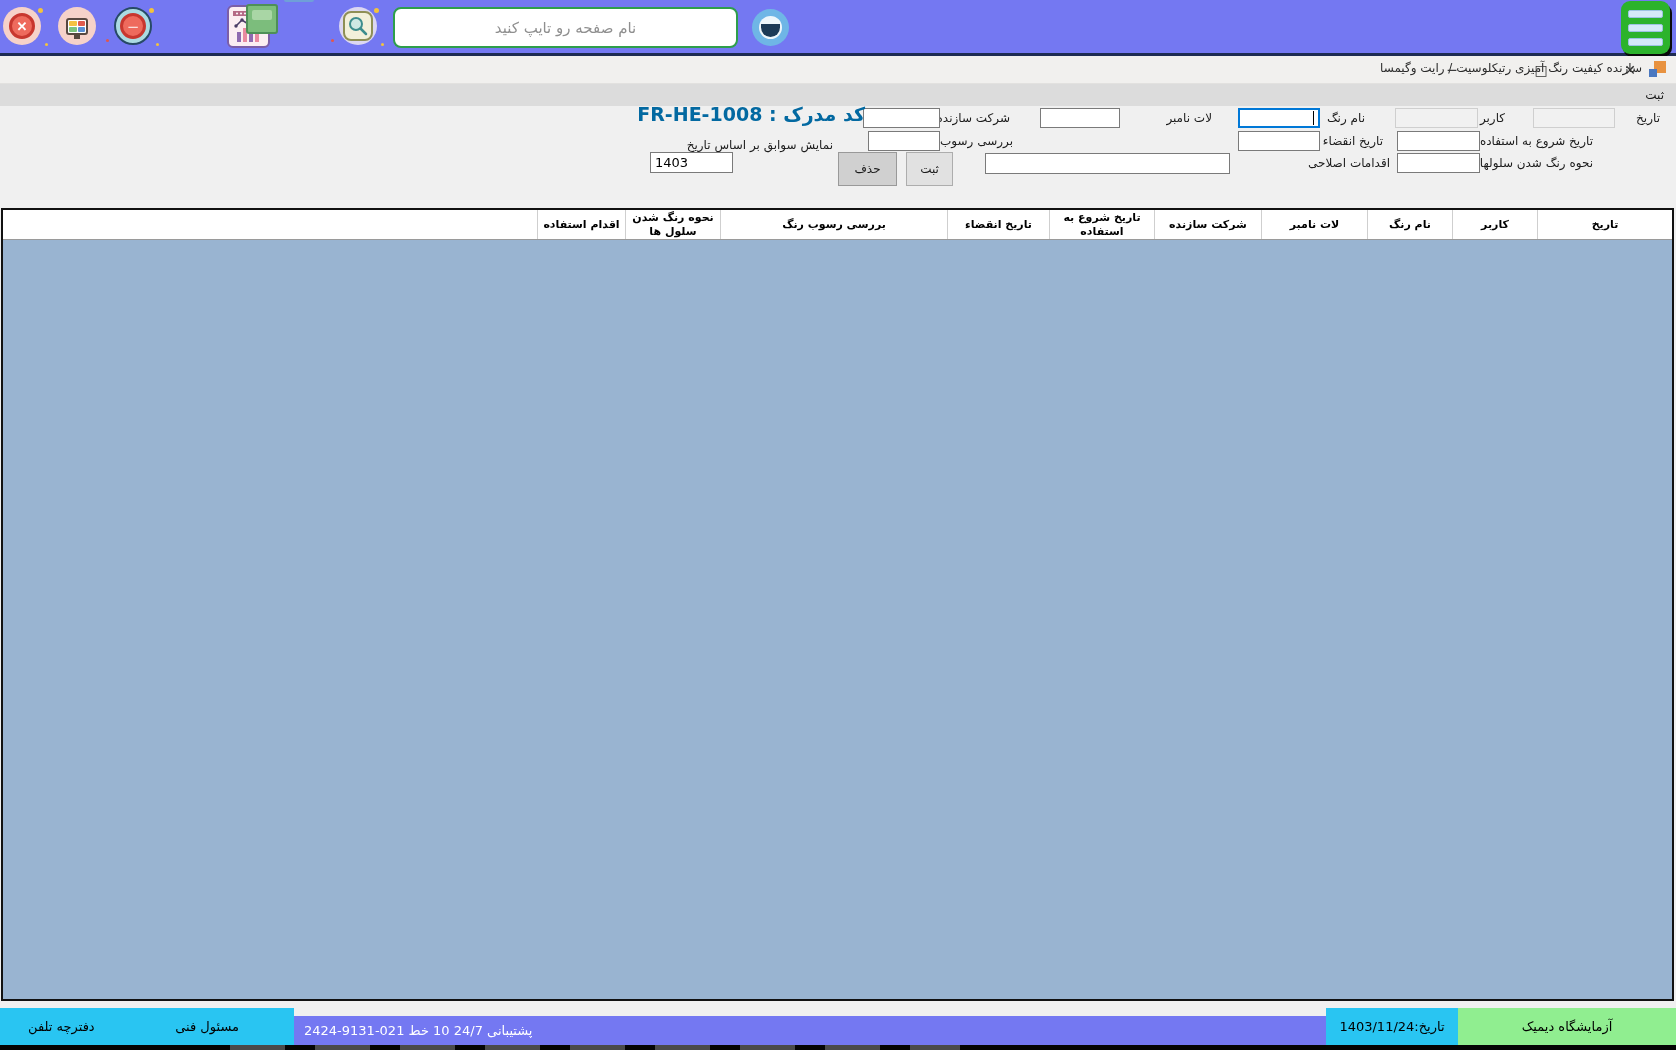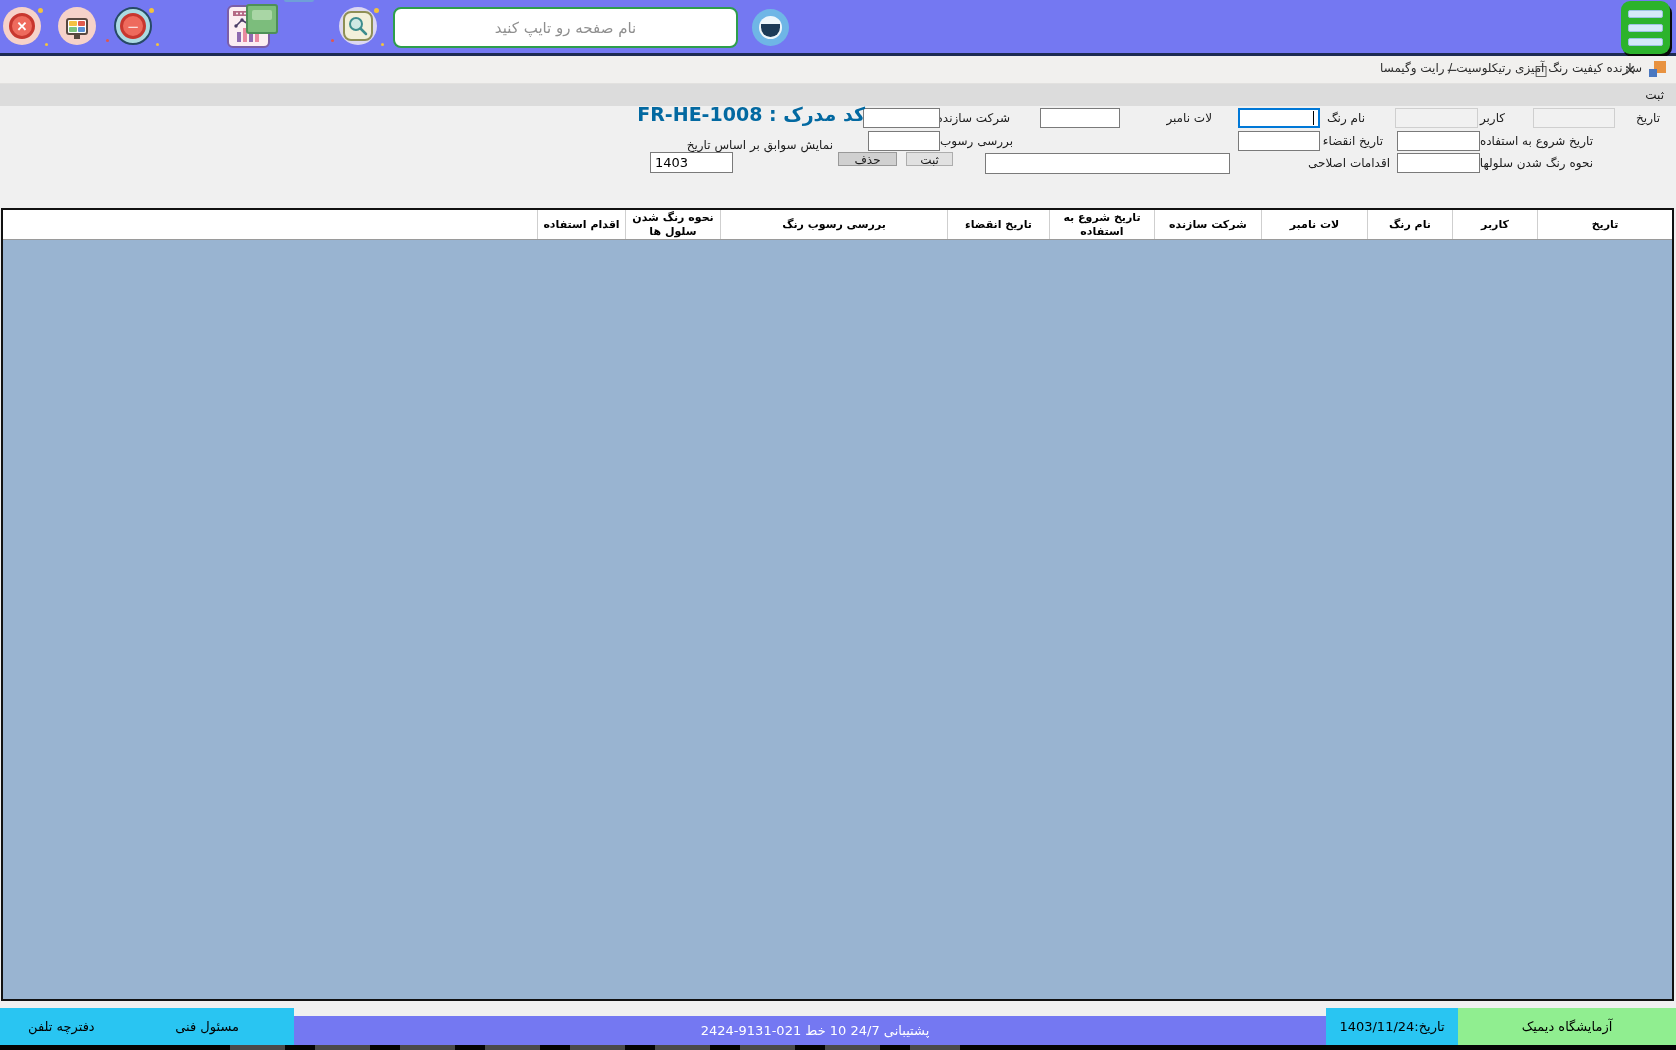--- a/index.html
+++ b/index.html
@@ -68,21 +68,21 @@
 
   
   .form { position:absolute; top:106px; left:0; width:1676px; height:80px; background:#f0f0f0; }
   .lbl { position:absolute; height:20px; line-height:20px; font-size:12px; color:#1c1c1c; white-space:nowrap; }
   .inp { position:absolute; height:20px; background:#fff; border:1px solid #7a7a7a; font-size:12px;
          padding:0 3px; font-family:"DejaVu Sans", sans-serif; outline:none; }
   .inp:disabled, .inp.ro { background:#f1f1f1; border:1px solid #cfcfcf; }
   .inp.focused { border:2px solid #0078d7; }
   .caret { position:absolute; width:1px; height:14px; background:#000; }
   .r1 { top:2px; } .r2 { top:25px; } .r3 { top:47px; }
-  .btn { position:absolute; height:14px; background:#e1e1e1; border:1px solid #adadad; font-size:12px;
+  .btn { position:absolute; height:34px; background:#e1e1e1; border:1px solid #adadad; font-size:12px;
          color:#1a1a1a; cursor:pointer; font-family:"DejaVu Sans", sans-serif; }
   .btn.alt { background:#d0d0d0; border:1px solid #999; }
   .doc-code { position:absolute; top:-3px; right:811px; font-size:19px; font-weight:bold; color:#0369a1; white-space:nowrap; }
   .hist-lbl { position:absolute; top:32px; right:843px; font-size:12px; color:#1c1c1c; white-space:nowrap; }
   .hist-inp { position:absolute; top:46px; left:650px; width:83px; height:21px; border:1px solid #7a7a7a;
               font-size:13px; text-align:left; padding:0 4px; direction:ltr; outline:none;
               font-family:"DejaVu Sans", sans-serif; }
 
   
   .table-region { position:absolute; top:208px; left:1px; width:1673px; height:793px;
@@ -94,21 +94,21 @@
   .th-fill { flex:1; border-left:none; }
   .tbody { flex:1; background:#99b4d1; }
 
   
   .gapstrip { position:absolute; top:1001px; left:0; width:1676px; height:7px; background:#f0f0f0; }
   .statusbar { position:absolute; top:1008px; left:0; width:1676px; height:37px; display:flex;
                flex-direction:row-reverse; direction:ltr; font-size:13px; }
   .seg { display:flex; align-items:center; }
   .seg-lab   { width:218px; background:#90ee90; color:#000; justify-content:center; direction:rtl; }
   .seg-date  { width:132px; background:#29c5f2; color:#000; justify-content:center; direction:rtl; }
-  .seg-support { flex:1; background:#7478f2; color:#fff; direction:rtl; justify-content:center; padding-left:10px;margin-top:8px; }
+  .seg-support { flex:1; background:#7478f2; color:#fff; direction:rtl; justify-content:flex-end; padding-left:10px;margin-top:8px; }
   .seg-support span { direction:rtl; unicode-bidi:plaintext; }
   .seg-right { width:294px; background:#29c5f2; color:#000; direction:rtl;
                justify-content:space-between; padding:0 55px 0 28px; }
   .seg-right .sb-item { cursor:pointer; }
 
   
   .taskstrip { position:absolute; top:1045px; left:0; width:1676px; height:5px; background:#050505; }
   .taskstrip::before { content:""; position:absolute; left:230px; top:0; width:730px; height:5px;
       background:repeating-linear-gradient(90deg, #4a4a4a 0 55px, #050505 55px 85px); }
 

